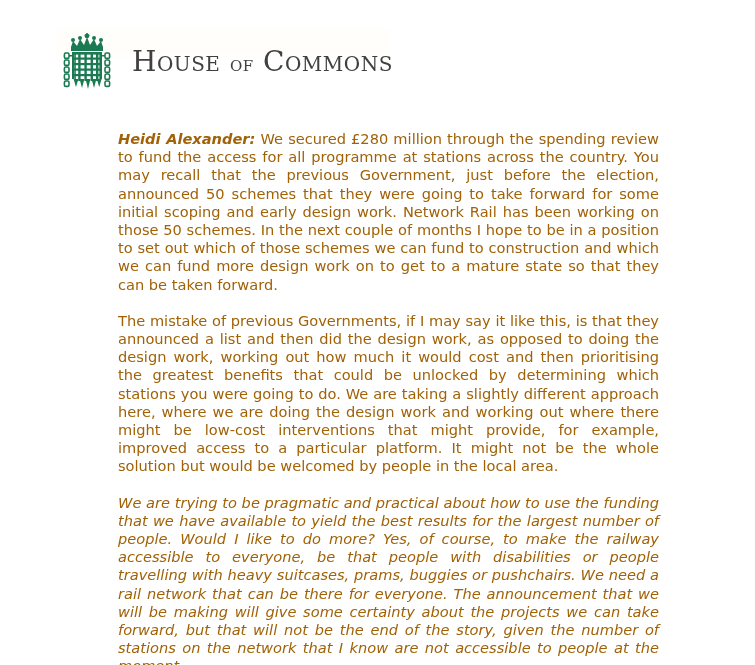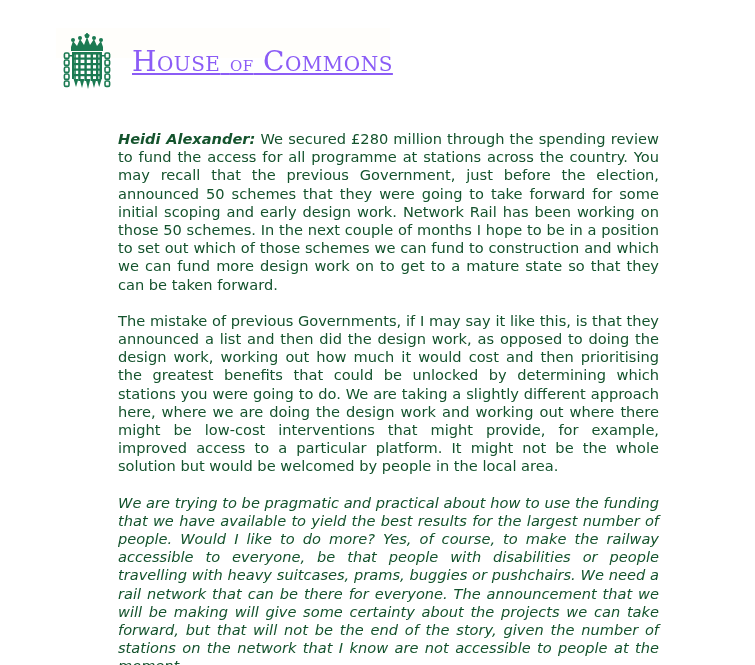--- a/index.html
+++ b/index.html
@@ -39,47 +39,46 @@
     display: flex;
     align-items: center;
     gap: 16px;
   }
   .portcullis {
     width: 58px;
     height: 60px;
     display: block;
   }
   .wordmark {
-    color: #8b5cf6;
+    color: #404040;
     font-family: "DejaVu Serif", serif;
     font-size: 28px;
     line-height: 30px;
     font-variant: small-caps;
     letter-spacing: 0.5px;
     white-space: nowrap;
-    text-decoration: underline;
   }
   .wordmark .lc {
     font-size: 21px;
   }
 
   
   .transcript {
     position: absolute;
     left: 118px;
     top: 130px;
     width: 553px;
   }
   .para {
     margin: 0 12px 18px 0;
     font-size: 14.6px;
     line-height: 18.2px;
     text-align: justify;
     text-justify: inter-word;
-    color: #14532d;
+    color: #a16207;
   }
   .para:last-child {
     margin-bottom: 0;
     font-style: italic;
   }
   .speaker {
     font-weight: bold;
     font-style: italic;
   }
 </style>

